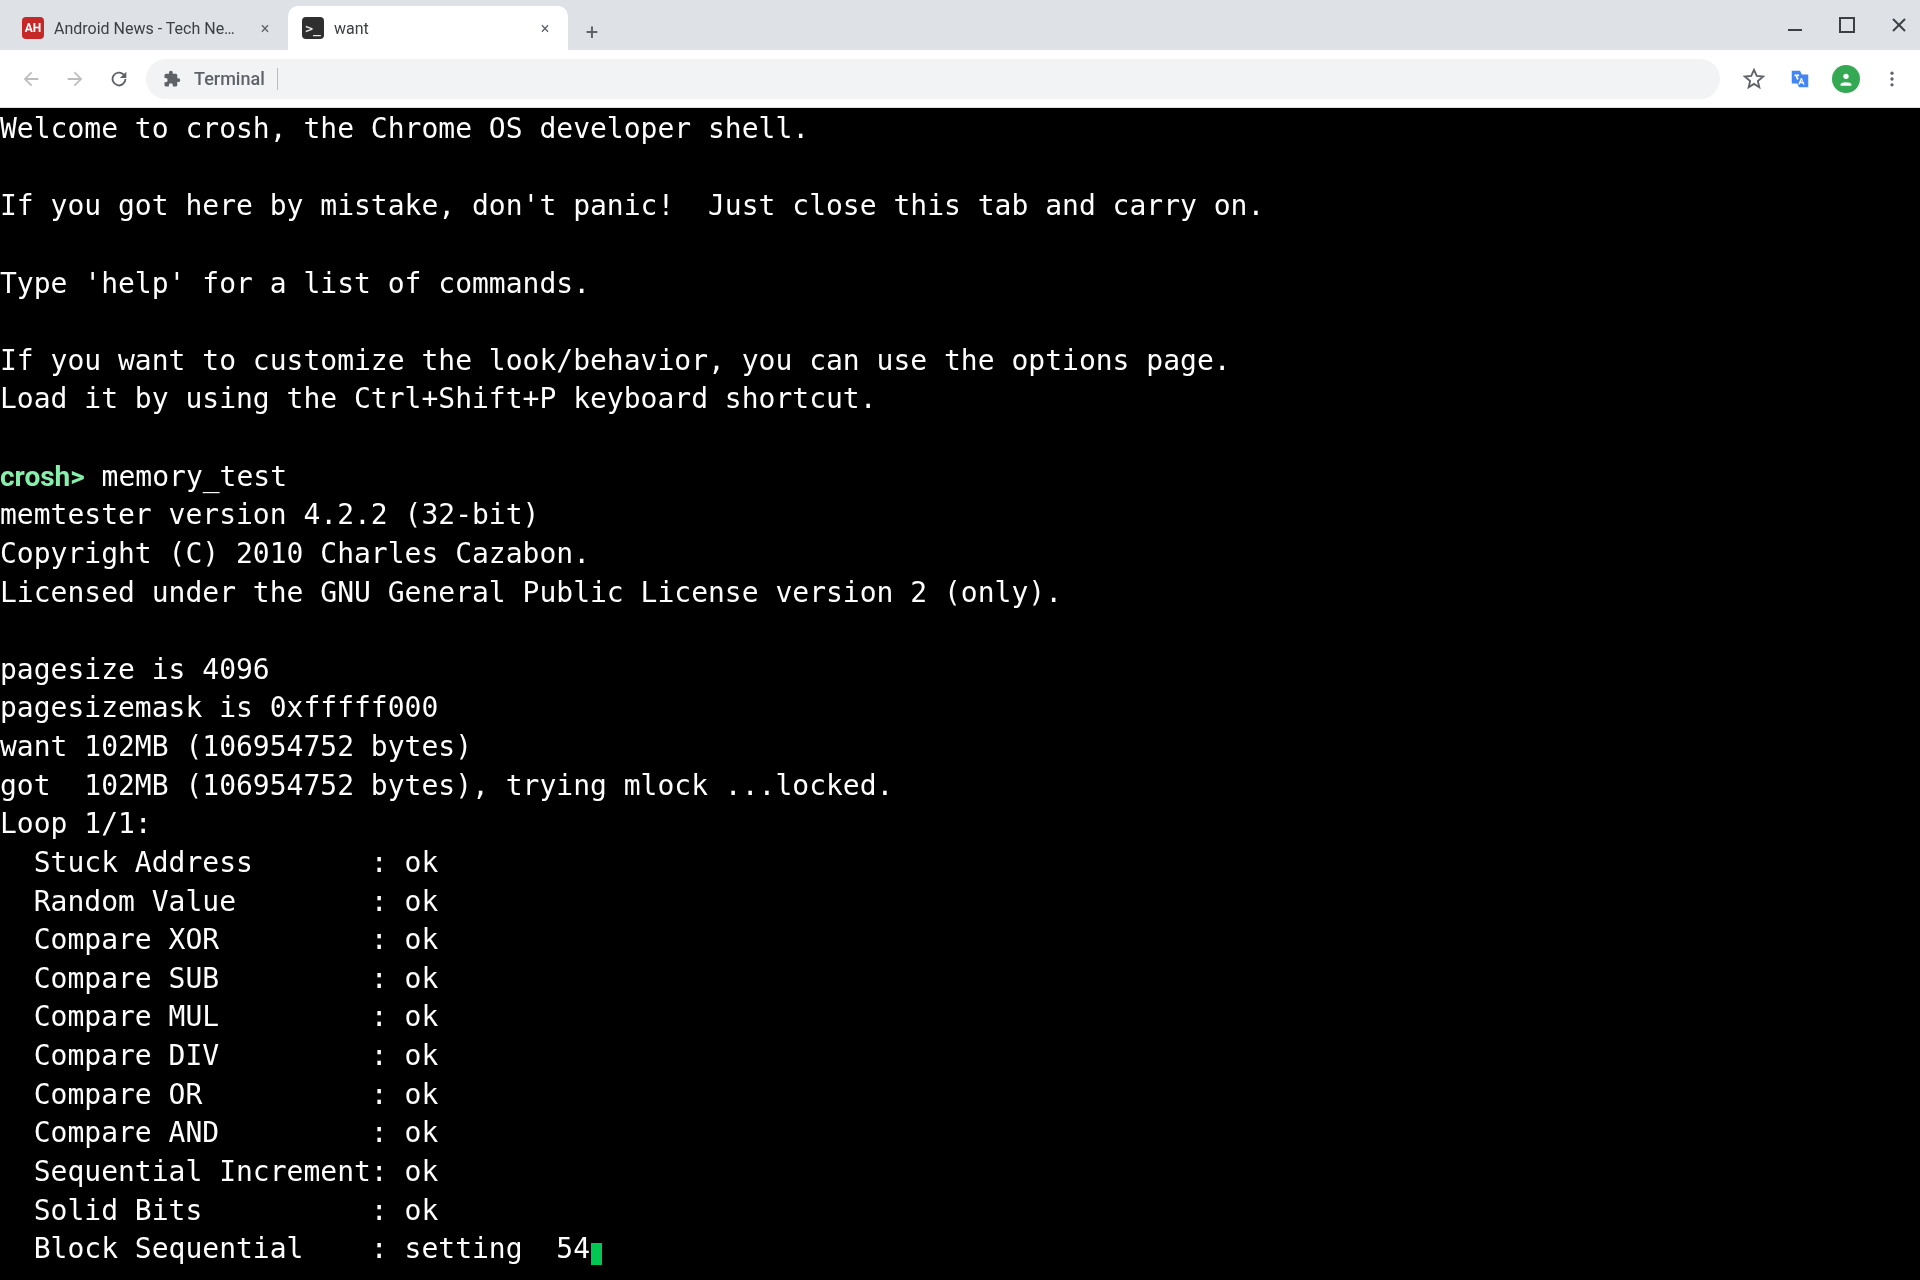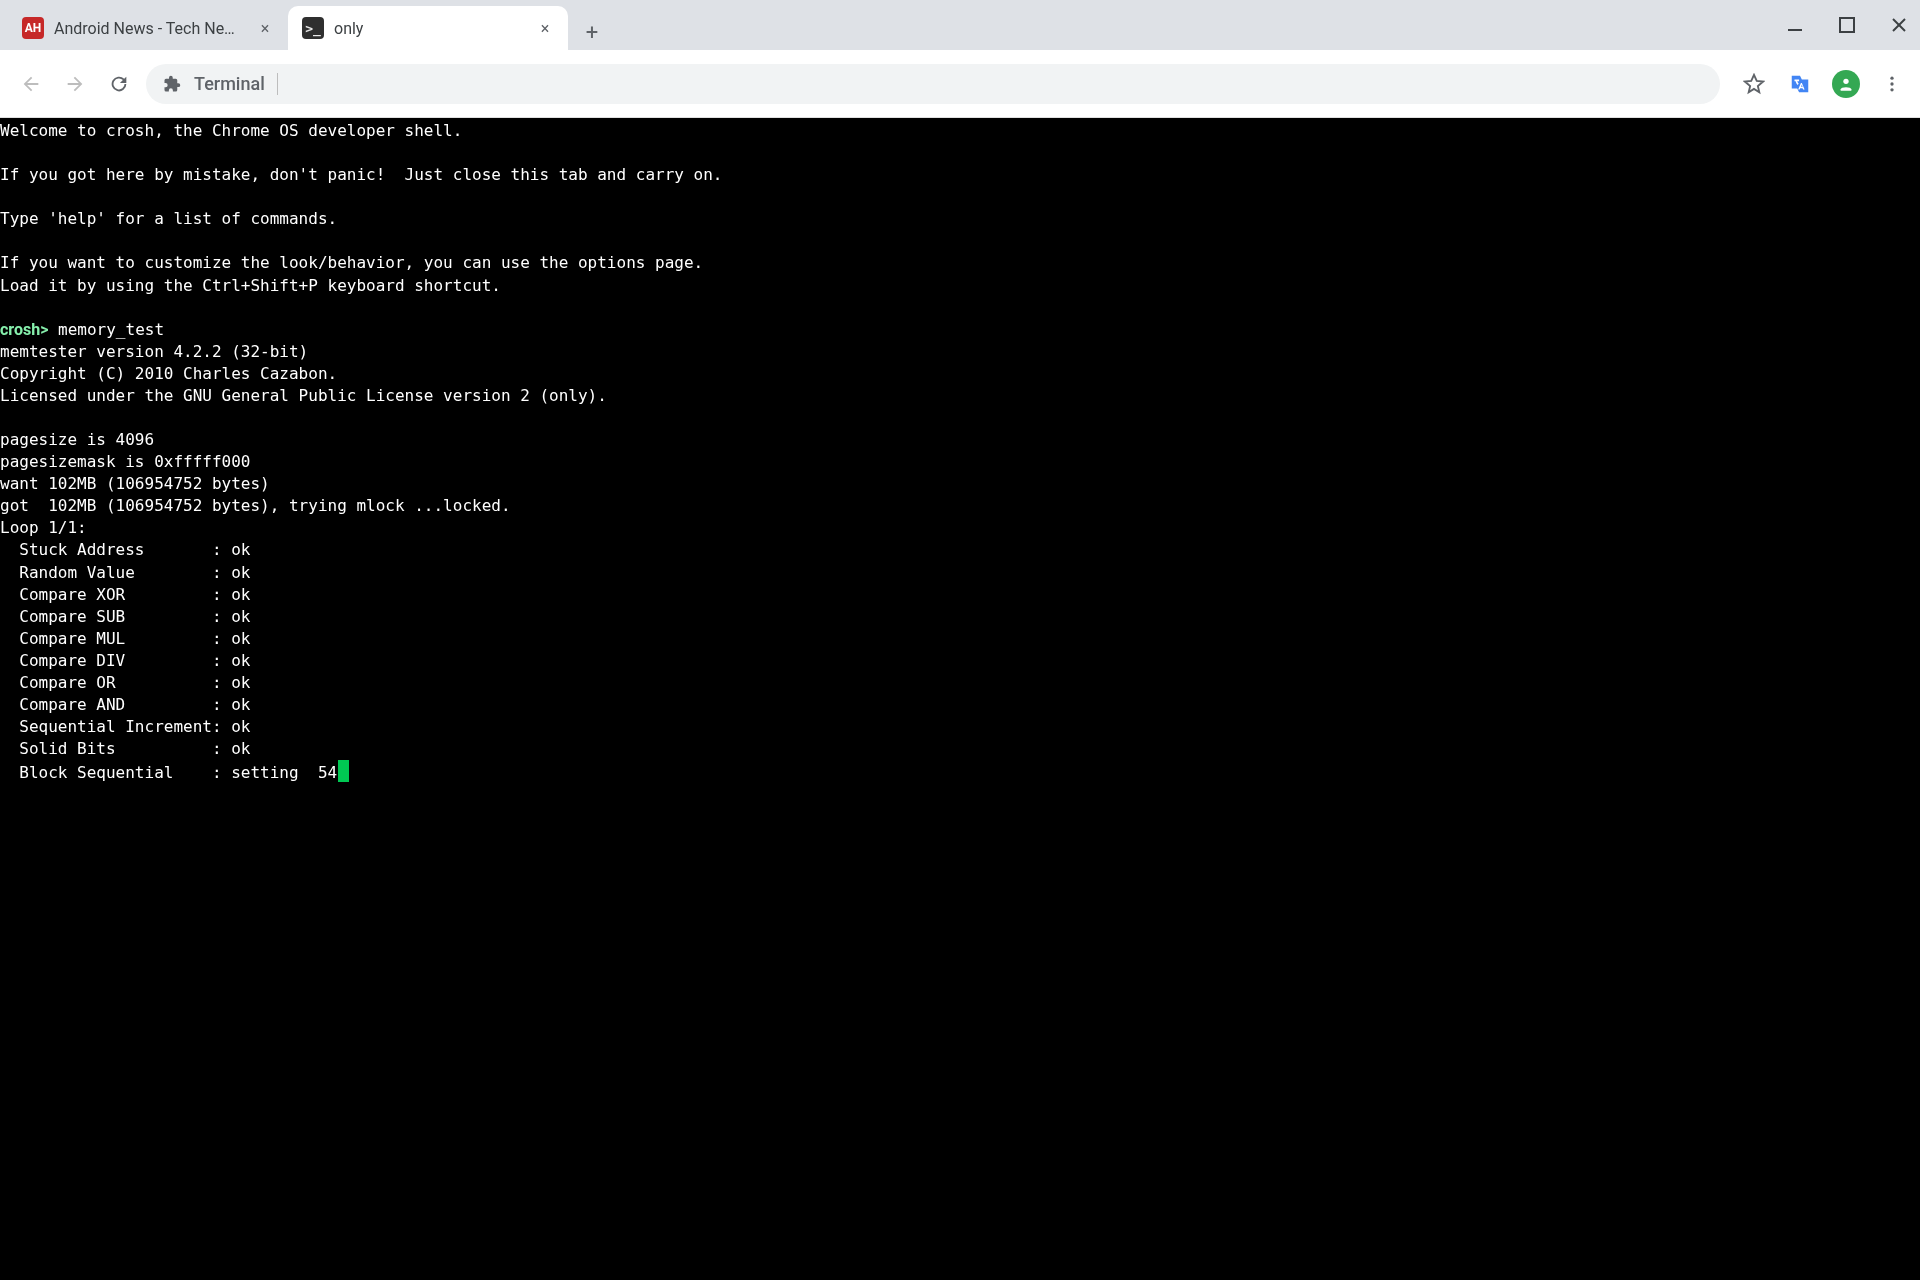--- a/index.html
+++ b/index.html
@@ -13,51 +13,51 @@
   .tab .favicon { width:22px; height:22px; flex:0 0 22px; border-radius:4px; display:flex; align-items:center; justify-content:center; font-size:12px; font-weight:700; color:#fff; }
   .tab .favicon.ah { background:#c62828; }
   .tab .favicon.crosh { background:#2f2f2f; color:#e8e8e8; font-family:"DejaVu Sans Mono",monospace; font-size:13px; }
   .tab .title { flex:1 1 auto; white-space:nowrap; overflow:hidden; text-overflow:ellipsis; }
   .tab .close { width:18px; height:18px; flex:0 0 18px; display:flex; align-items:center; justify-content:center; color:#5f6368; cursor:pointer; border-radius:50%; }
   .newtab { width:36px; height:36px; display:flex; align-items:center; justify-content:center; color:#5f6368; font-size:22px; cursor:pointer; margin-left:6px; border-radius:50%; }
   .window-controls { position:absolute; right:10px; top:0; height:50px; display:flex; align-items:center; gap:30px; }
   .window-controls .wc { width:22px; height:22px; display:flex; align-items:center; justify-content:center; cursor:pointer; color:#3c4043; }
 
   
-  .toolbar { height:68px; background:#fff; display:flex; align-items:center; padding:0 14px; gap:10px; border-bottom:1px solid #e0e0e0; }
+  .toolbar { height:58px; background:#fff; display:flex; align-items:center; padding:0 14px; gap:10px; border-bottom:1px solid #e0e0e0; }
   .nav-btn { width:34px; height:34px; display:flex; align-items:center; justify-content:center; border-radius:50%; color:#5f6368; cursor:pointer; }
   .nav-btn.disabled { color:#bdbdbd; cursor:default; }
   .omnibox { flex:1 1 auto; height:40px; background:#f1f3f4; border-radius:20px; display:flex; align-items:center; padding:0 16px; gap:12px; color:#202124; font-size:18px; }
   .omnibox .ext-icon { width:20px; height:20px; display:flex; align-items:center; justify-content:center; }
   .omnibox .ext-label { color:#5f6368; font-weight:500; }
   .omnibox .sep { width:1px; height:22px; background:#bdbdbd; }
   .omnibox .url { color:#5f6368; letter-spacing:.2px; }
   .toolbar .right-icons { display:flex; align-items:center; gap:18px; margin-left:10px; }
   .right-icons .icon-btn { width:28px; height:28px; display:flex; align-items:center; justify-content:center; cursor:pointer; color:#5f6368; border-radius:50%; }
   .avatar { width:28px; height:28px; border-radius:50%; background:#34a853; color:#fff; display:flex; align-items:center; justify-content:center; font-size:14px; font-weight:600; }
 
   
-  .terminal { flex:1 1 auto; background:#000; color:#fff; font-family:"DejaVu Sans Mono","Courier New",monospace; font-size:16px; line-height:1.38; padding:2px 0 0 0; white-space:pre; overflow:hidden; }
+  .terminal { flex:1 1 auto; background:#000; color:#fff; font-family:"DejaVu Sans Mono","Courier New",monospace; font-size:28px; line-height:1.38; padding:2px 0 0 0; white-space:pre; overflow:hidden; }
   .prompt { color:#86efac; font-weight:700; }
   .cursor { display:inline-block; width:11px; height:22px; background:#00c853; vertical-align:text-bottom; margin-left:1px; }
 
   svg { display:block; }
 </style>
 </head>
 <body>
 
 <div class="tabstrip">
   <div class="tab inactive">
     <span class="favicon ah">AH</span>
     <span class="title">Android News - Tech News - And</span>
     <span class="close">×</span>
   </div>
   <div class="tab active">
     <span class="favicon crosh">&gt;_</span>
-    <span class="title">only</span>
+    <span class="title">want</span>
     <span class="close">×</span>
   </div>
   <div class="newtab">+</div>
 
   <div class="window-controls">
     <div class="wc">
       <svg width="18" height="18" viewBox="0 0 18 18">
           <line x1="2" y1="14" x2="16" y2="14" stroke="#3c4043" stroke-width="2"></line>
         </svg>
     </div>

